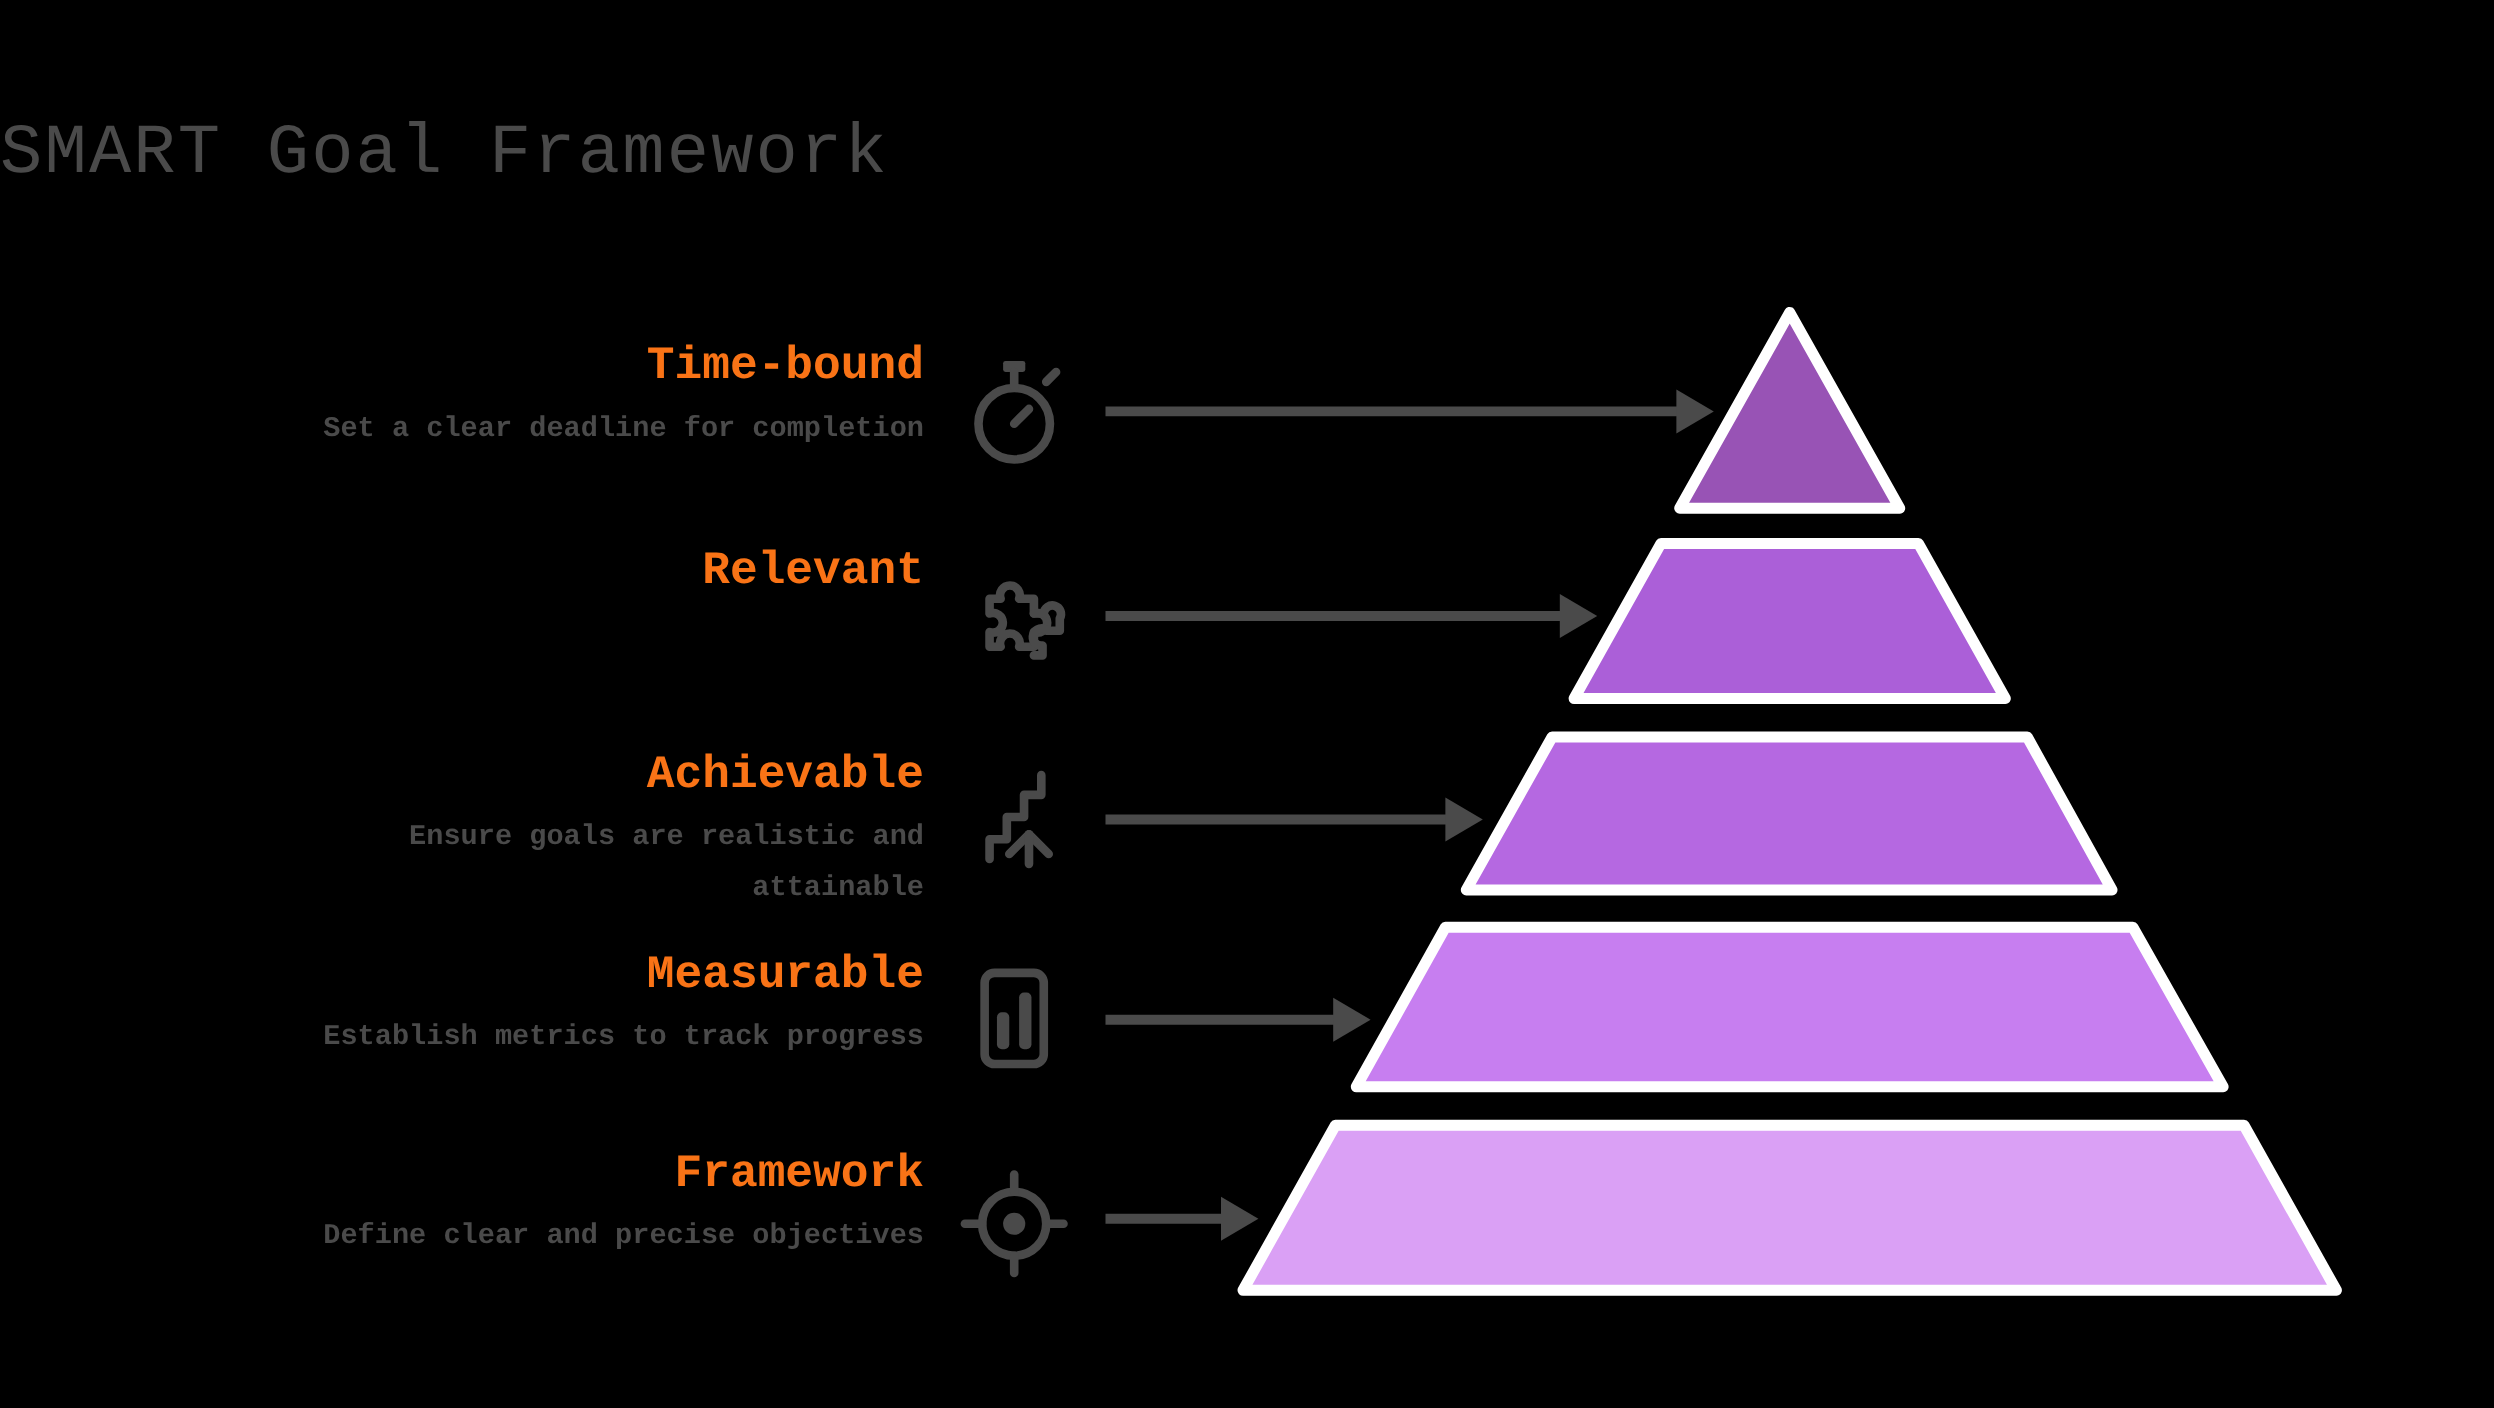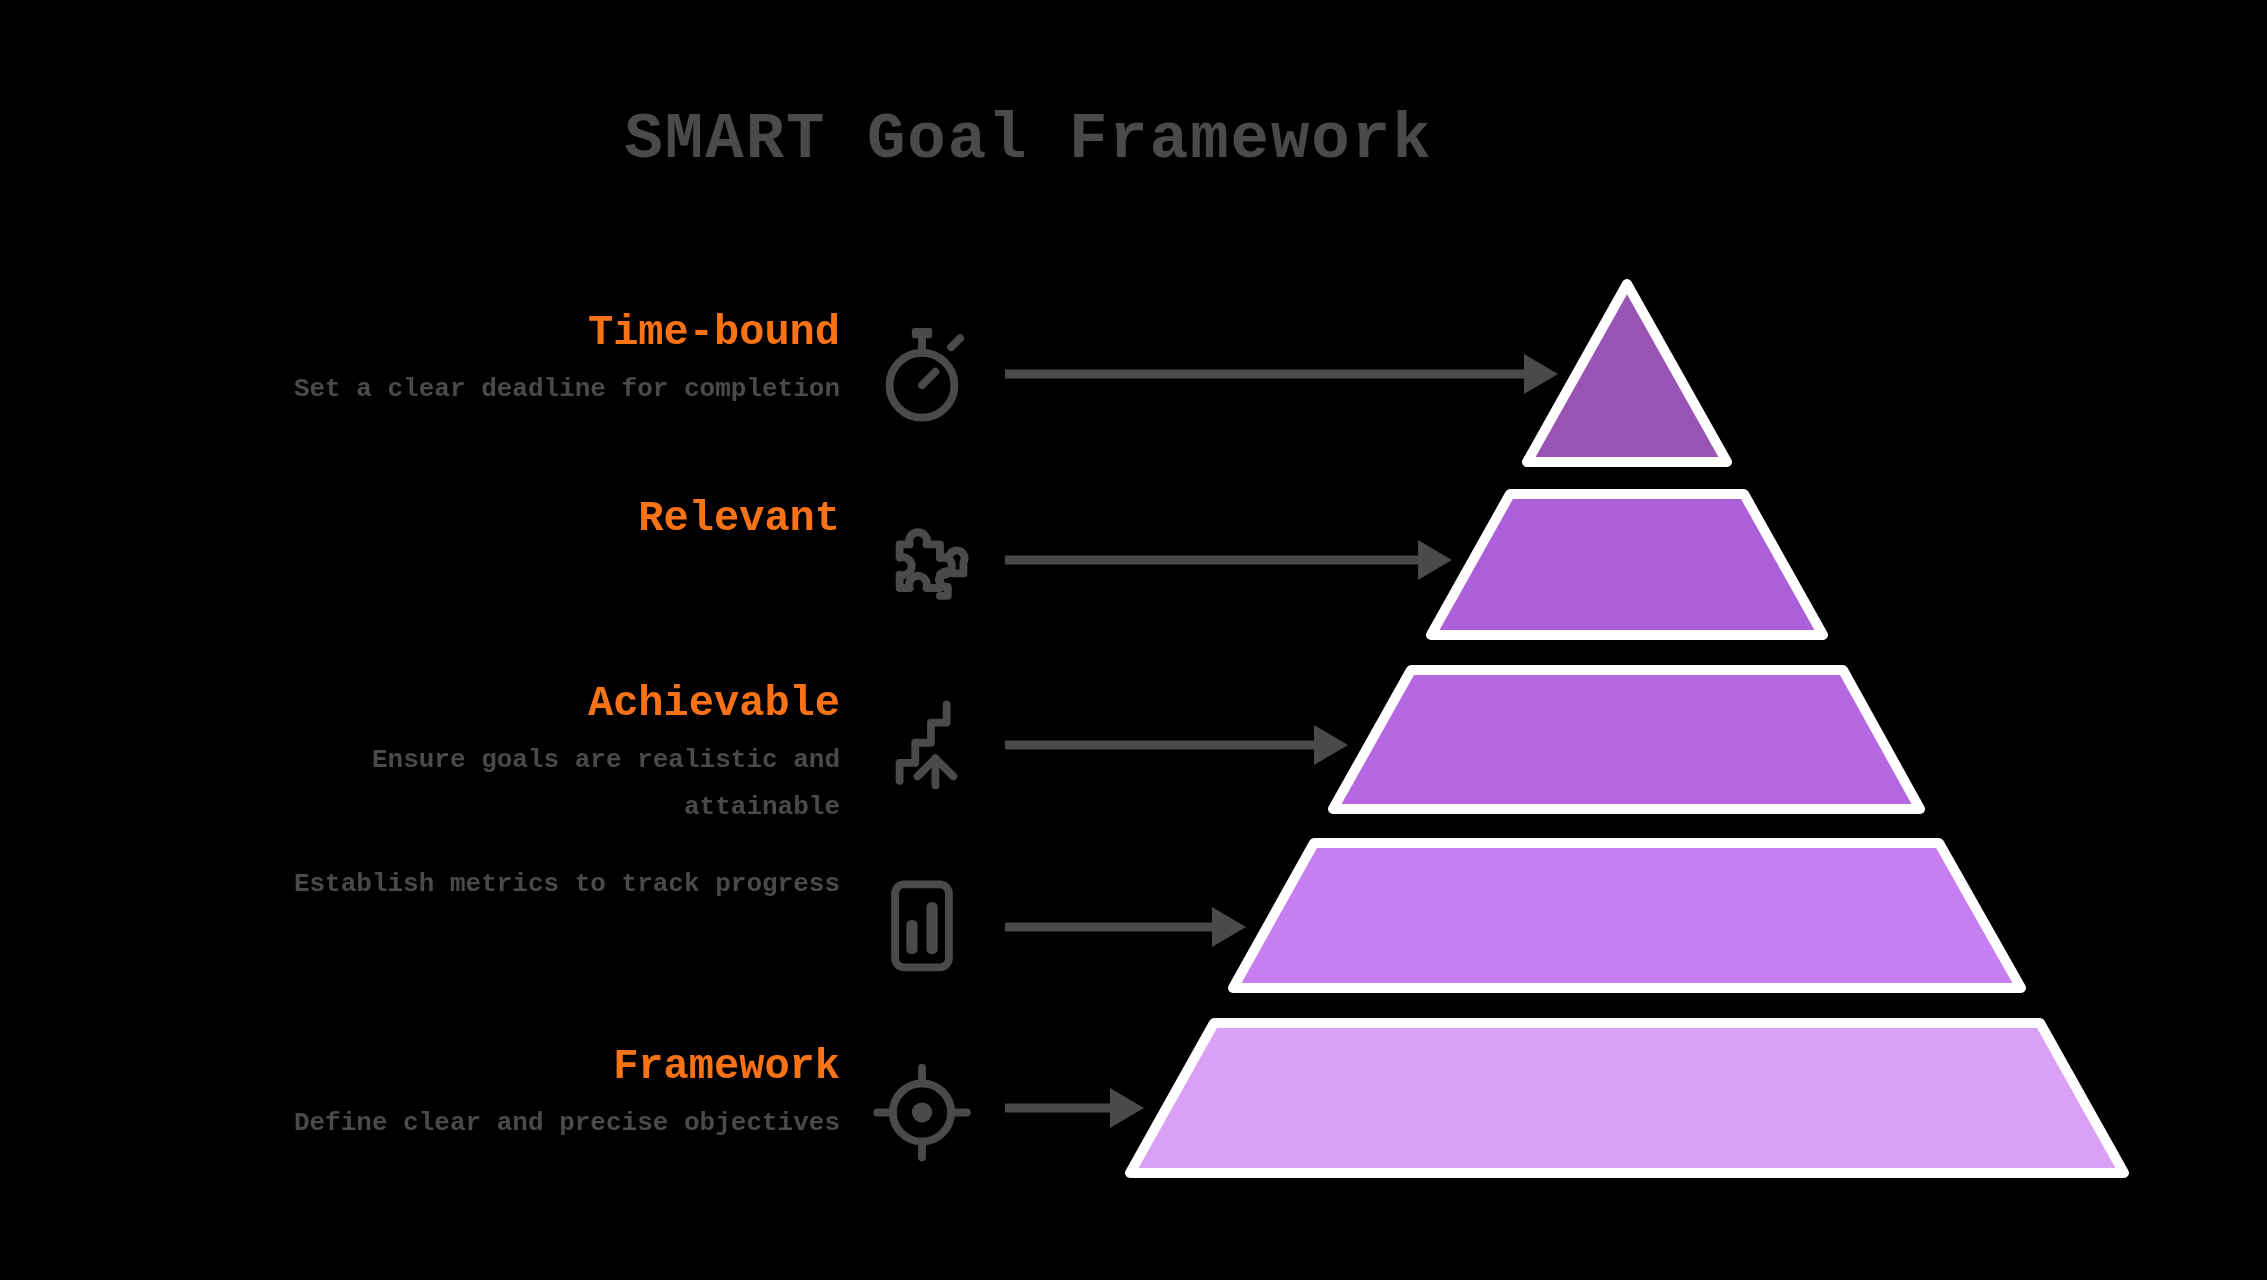--- a/index.html
+++ b/index.html
@@ -3,21 +3,21 @@
 <meta charset="utf-8">
 <style>
   html,body{margin:0;padding:0;background:#000;}
   body{
     width:2267px;height:1280px;position:relative;overflow:hidden;
     font-family:"Liberation Mono","DejaVu Sans Mono",monospace;
     color:#4a4a4a;
   }
   .title{
     position:absolute;top:104px;left:0;width:2057px;
-    text-align:center;font-size:64px;font-weight:700;letter-spacing:2px;
+    font-size:64px;font-weight:400;letter-spacing:2px;
     color:#4a4a4a;
   }
   .diagram-svg{position:absolute;top:0;left:0;width:2267px;height:1280px;}
   .row{position:absolute;left:0;width:2267px;height:0;}
   .label-block{
     position:absolute;left:220px;width:620px;text-align:right;
   }
   .level-heading{
     font-size:42px;font-weight:700;line-height:50px;margin-bottom:8px;color:#f97316;
   }
@@ -107,20 +107,21 @@
     <svg viewBox="0 0 100 100">
       <polyline class="ico" points="30,82 30,66 44,66 44,48 58,48 58,30 72,30 72,14"></polyline>
       <polyline class="ico" points="46,78 62,62 78,78"></polyline>
       <line class="ico" x1="62" y1="62" x2="62" y2="86"></line>
     </svg>
   </div>
 </div>
 
 <div class="row row4">
   <div class="label-block">
+    <div class="level-heading">Measurable</div>
     <div class="level-desc">Establish metrics to track progress</div>
   </div>
   <div class="icon-box">
     <svg viewBox="0 0 100 100">
       <rect class="ico" x="26" y="12" width="48" height="74" rx="8"></rect>
       <rect class="ico-fill" x="36" y="44" width="10" height="30" rx="4"></rect>
       <rect class="ico-fill" x="54" y="28" width="10" height="46" rx="4"></rect>
     </svg>
   </div>
 </div>

